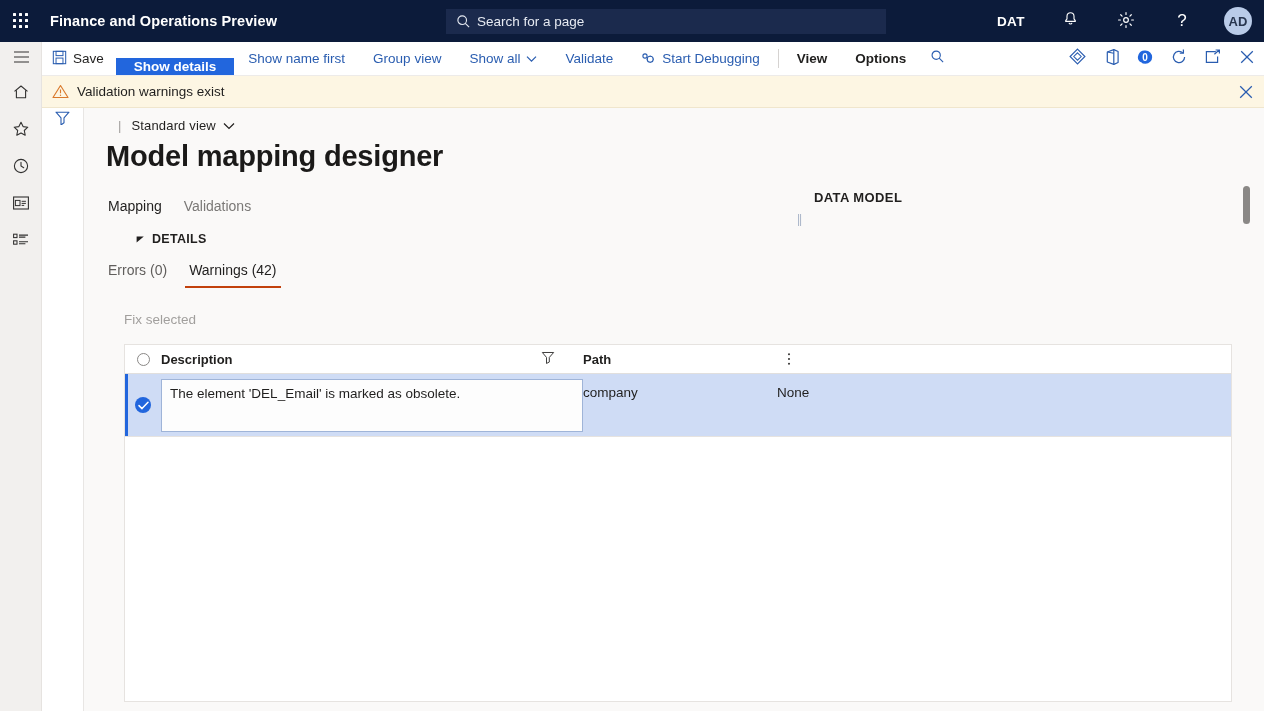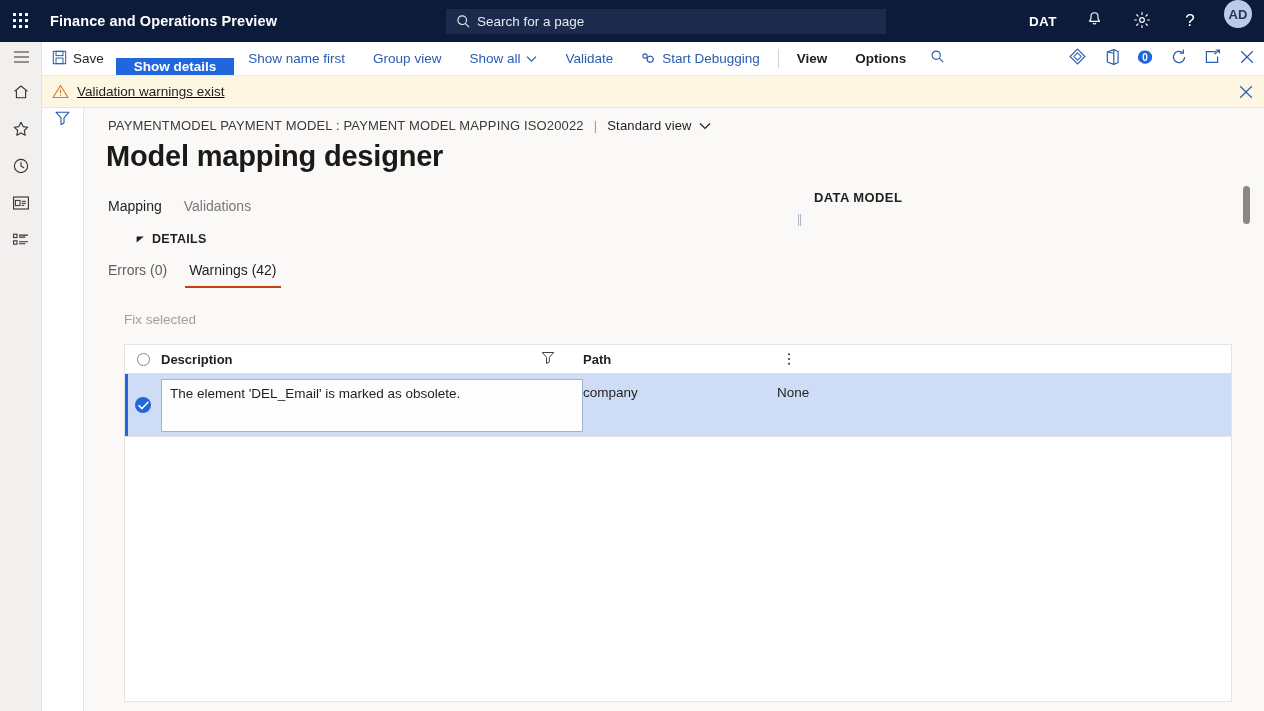--- a/index.html
+++ b/index.html
@@ -35,21 +35,21 @@
     position: absolute; left: 446px; top: 9px;
     width: 440px; height: 25px;
     background: #1b2a4d;
     display: flex; align-items: center; padding-left: 10px;
     cursor: text;
   }
   .nav-search .mag { margin-right: 6px; display:flex; }
   .nav-search span.ph { color: #e6eaf2; font-size: 13.5px; }
   .nav-right {
     position: absolute; right: 6px; top: 0; height: 42px;
-    display: flex; gap: 8px;
+    display: flex; align-items: center; gap: 16px;
   }
   .nav-right .ni {
     min-width: 40px; height: 42px; display: flex; align-items: center;
     justify-content: center; color: #ffffff; font-size: 13.5px; cursor: pointer;
   }
   .nav-right .ni.dat { font-weight: 600; letter-spacing: .5px; min-width: 46px; }
   .avatar {
     width: 28px; height: 28px; border-radius: 50%;
     background: #b9cbe8; color: #28364f;
     font-size: 13px; font-weight: 600;
@@ -98,21 +98,21 @@
   .cmd-icon {
     width: 34px; display: flex; align-items: center; justify-content: center;
     cursor: pointer; position: relative;
   }
 
   
   .msgbar {
     position: absolute; left: 42px; top: 76px;
     width: 1222px; height: 32px;
     background: #fdf6e3; border-bottom: 1px solid #f0e6cd;
-    display: flex; align-items: center; text-decoration: underline;
+    display: flex; align-items: center;
   }
   .msgbar .wtxt { font-size: 13.5px; color: #201f1e; margin-left: 8px; }
   .msgbar .wicon { margin-left: 10px; display: flex; }
   .msgbar .close {
     position: absolute; right: 10px; top: 0; height: 32px;
     display: flex; align-items: center; cursor: pointer;
   }
 
   
   .page {
@@ -445,21 +445,20 @@
   <span class="close">
     <svg width="16" height="16" viewBox="0 0 16 16">
         <path d="M2.2 2.2l11.6 11.6M13.8 2.2L2.2 13.8" stroke="#2a5db0" stroke-width="1.25"></path>
       </svg>
   </span>
 </div>
 
 <div class="page">
 
   <div class="breadcrumb">
-    <span>PAYMENTMODEL PAYMENT MODEL : PAYMENT MODEL MAPPING ISO20022</span>
     <span class="bcpipe">|</span>
     <span class="bcview">
       <span>Standard view</span>
       <span>
         <svg width="12" height="8" viewBox="0 0 12 8">
             <path d="M1 1.5L6 6.5 11 1.5" fill="none" stroke="#201f1e" stroke-width="1.2"></path>
           </svg>
       </span>
     </span>
   </div>

